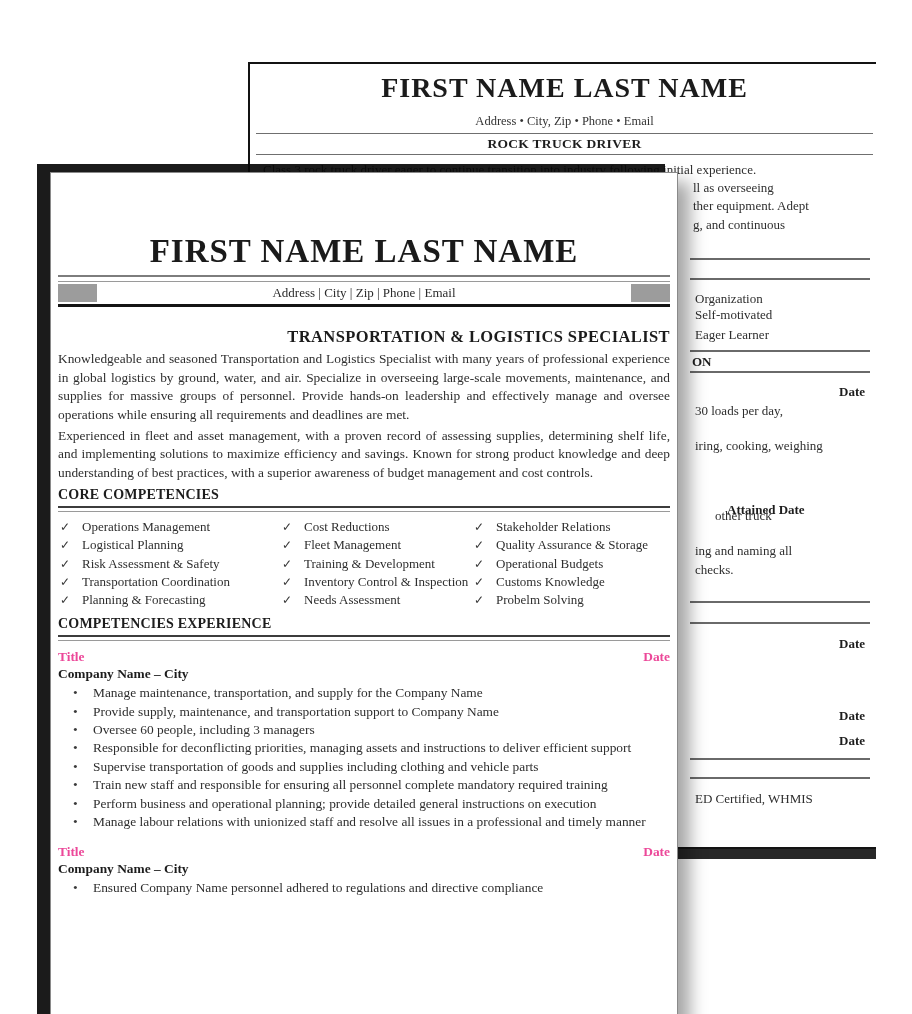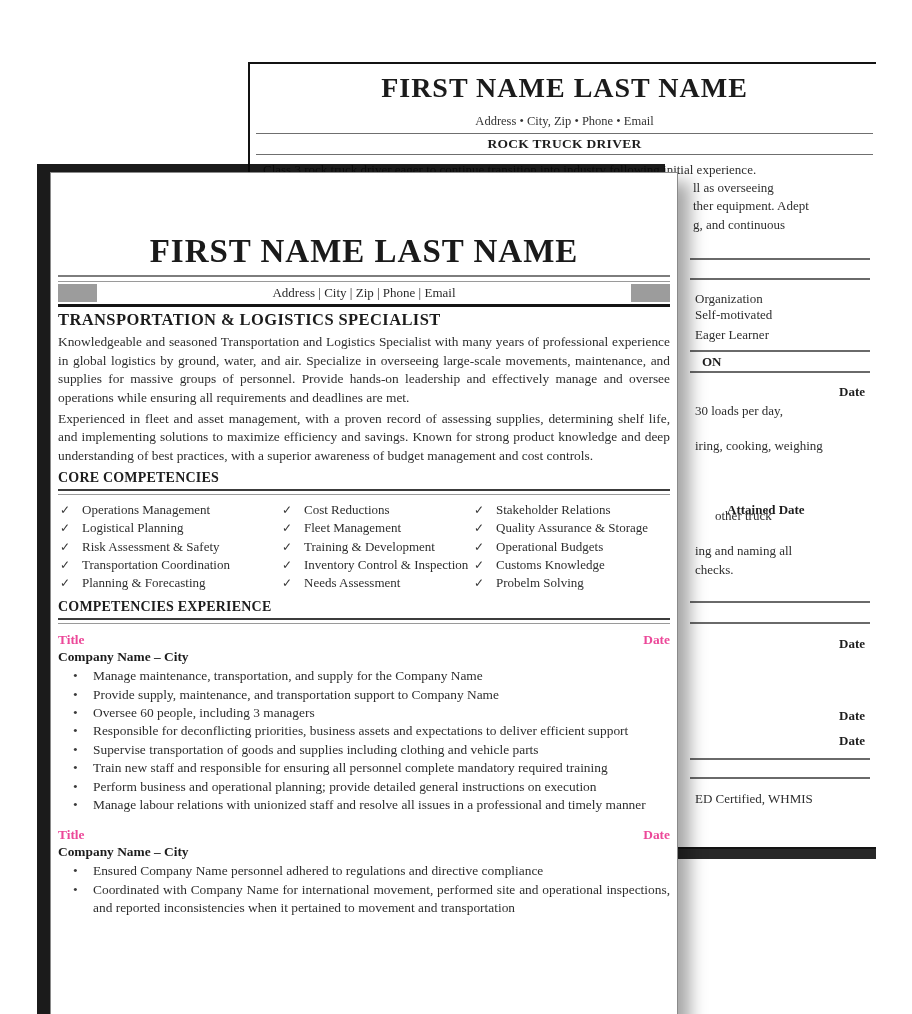--- a/index.html
+++ b/index.html
@@ -23,21 +23,21 @@
   
   .front-page{left:50px;top:172px;width:626px;height:900px;z-index:2;border:1px solid #8a8a8a;
               box-shadow:-13px -8px 0 0 rgba(8,8,8,0.92), 12px 10px 16px rgba(0,0,0,0.35);}
   .fp-inner{padding:0 7px;}
   .fp-name{margin-top:60px;text-align:center;font-size:33px;font-weight:bold;letter-spacing:1px;color:#1a1a1a;line-height:1.1;}
   .dblrule{height:4px;border-top:2px solid #7d7d7d;border-bottom:1px solid #9a9a9a;margin-top:6px;}
   .addr-row{display:flex;align-items:center;justify-content:space-between;height:22px;}
   .accent-bar{width:39px;height:18px;background:#9c9c9c;flex:0 0 auto;}
   .fp-contact{flex:1;text-align:center;font-size:13px;color:#2b2b2b;}
   .thickrule{height:3px;background:#141414;}
-  .fp-role{margin-top:3px;text-align:left;font-size:16.5px;font-weight:bold;color:#1b1b1b;letter-spacing:0.4px;}
+  .fp-role{margin-top:20px;text-align:right;font-size:16.5px;font-weight:bold;color:#1b1b1b;letter-spacing:0.4px;}
   .fp-para{margin:3px 0 0 0;font-size:13.4px;line-height:18.4px;text-align:justify;color:#2e2e2e;}
   .sect-head{margin-top:5px;font-size:14px;font-weight:bold;color:#1d1d1d;letter-spacing:0.2px;padding-bottom:3px;}
   .sect-rule{height:3px;border-top:2px solid #3c3c3c;border-bottom:1px solid #9a9a9a;}
   .comp-grid{display:grid;grid-template-columns:222px 192px auto;margin-top:6px;}
   .comp-col{display:flex;flex-direction:column;}
   .comp-item{display:flex;font-size:13px;line-height:18.2px;color:#2e2e2e;}
   .chk{width:22px;flex:0 0 auto;color:#3a3a3a;font-size:12px;padding-left:2px;}
   .job-head{display:flex;justify-content:space-between;margin-top:7px;font-size:13.4px;font-weight:bold;color:#ec4899;line-height:17px;}
   .job-company{font-size:13.4px;font-weight:bold;color:#1d1d1d;line-height:17px;}
   ul.bullets{list-style:none;margin:2px 0 0 0;padding:0 0 0 35px;}
@@ -62,21 +62,21 @@
     <span class="frag" style="left:443px;top:153px;">g, and continuous</span>
 
     <div class="frag-line" style="top:194px;"></div>
     <div class="frag-line" style="top:214px;"></div>
 
     <span class="frag" style="left:445px;top:227px;">Organization</span>
     <span class="frag" style="left:445px;top:243px;">Self-motivated</span>
     <span class="frag" style="left:445px;top:263px;">Eager Learner</span>
 
     <div class="frag-line" style="top:286px;"></div>
-    <span class="frag b" style="left:452px;top:290px;text-align:center;">ON</span>
+    <span class="frag b" style="left:442px;top:290px;text-align:center;">ON</span>
     <div class="frag-line" style="top:307px;"></div>
 
     <div class="frag-right" style="top:320px;">Date</div>
     <span class="frag" style="left:445px;top:339px;">30 loads per day,</span>
     <span class="frag" style="left:445px;top:374px;">iring, cooking, weighing</span>
 
     <span class="frag b" style="left:477px;top:438px;">Attained Date</span>
     <span class="frag" style="left:445px;top:444px;margin-left:20px;">other truck</span>
     <span class="frag" style="left:445px;top:479px;">ing and naming all</span>
     <span class="frag" style="left:445px;top:498px;">checks.</span>
@@ -203,33 +203,32 @@
       <div class="job-head">
         <span>Title</span>
         <span>Date</span>
       </div>
       <div class="job-company">Company Name – City</div>
       <ul class="bullets">
 
       <li>Manage maintenance, transportation, and supply for the Company Name</li>
           <li>Provide supply, maintenance, and transportation support to Company Name</li>
           <li>Oversee 60 people, including 3 managers</li>
-          <li>Responsible for deconflicting priorities, business assets and expectations to deliver efficient support</li>
+          <li>Responsible for deconflicting priorities, managing assets and instructions to deliver efficient support</li>
           <li>Supervise transportation of goods and supplies including clothing and vehicle parts</li>
           <li>Train new staff and responsible for ensuring all personnel complete mandatory required training</li>
           <li>Perform business and operational planning; provide detailed general instructions on execution</li>
           <li>Manage labour relations with unionized staff and resolve all issues in a professional and timely manner</li>
         </ul>
 
       <div class="job-head" style="margin-top:12px;">
         <span>Title</span>
         <span>Date</span>
       </div>
       <div class="job-company">Company Name – City</div>
       <ul class="bullets">
 
       <li>Ensured Company Name personnel adhered to regulations and directive compliance</li>
-          <li>Coordinated with Company Name for international movement, performed site and operational inspections, and reported inconsistencies when it pertained to movement and transportation</li>
         </ul>
     </div>
   </div>
 
 </div>
 
 </body></html>

